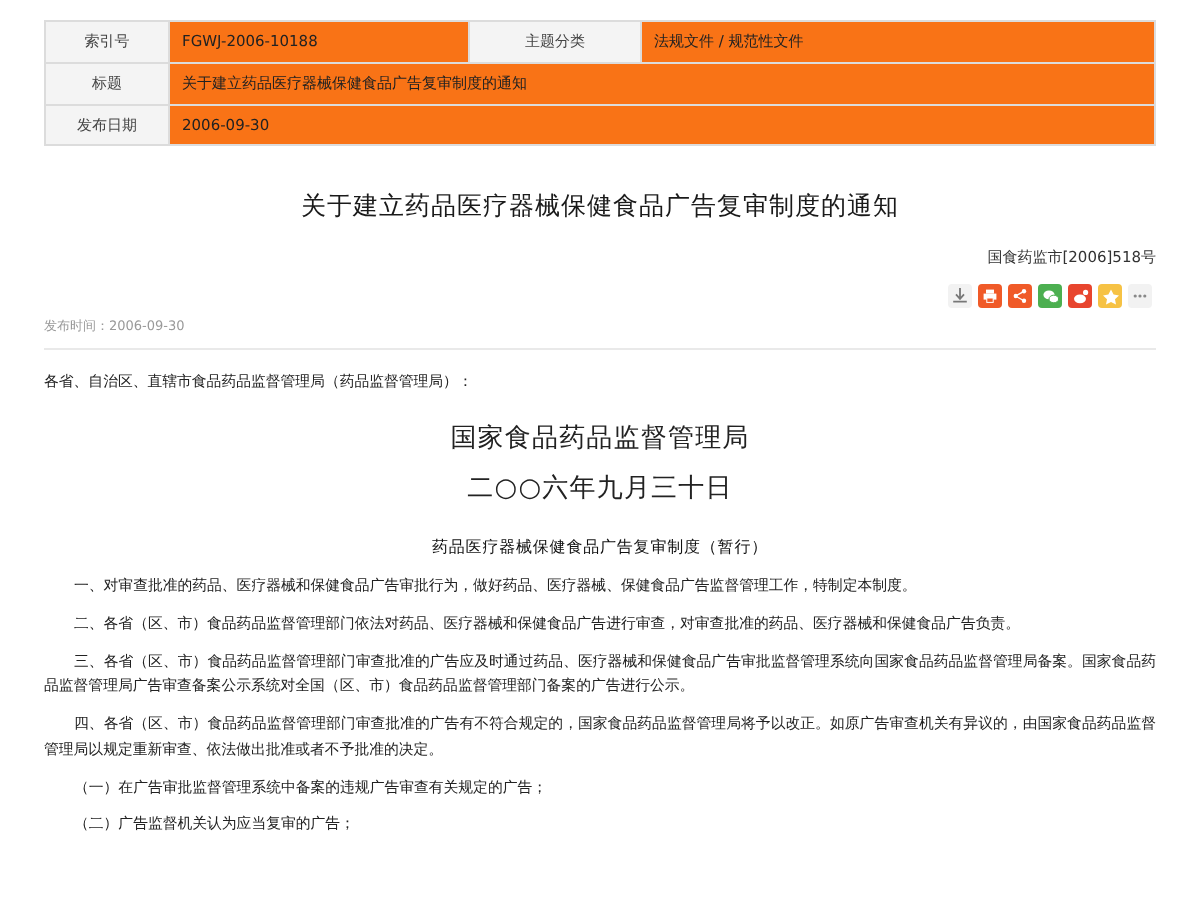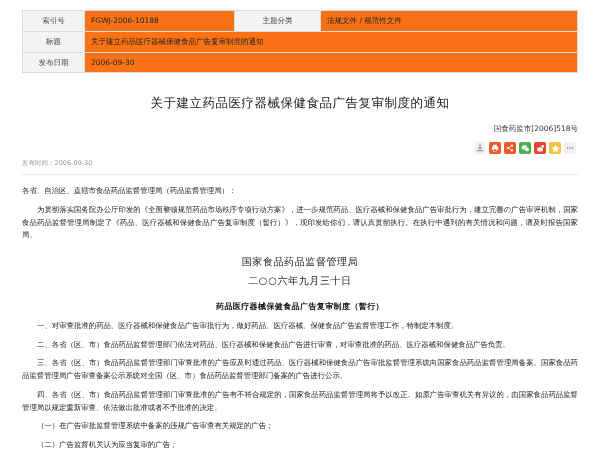--- a/index.html
+++ b/index.html
@@ -105,32 +105,31 @@
     font-size: 7.4px;
     line-height: 1.72;
     color: #222;
     text-align: justify;
   }
   .body p { margin: 0 0 6px 0; }
   .ind { text-indent: 15px; }
   .sig {
     text-align: center;
     margin: 10px 0 0 0;
-    font-size: 10px;
+    font-size: 13px;
     line-height: 1.9;
     color: #222;
   }
   .sig div { letter-spacing: .6px; }
   .subtitle {
     text-align: center;
     font-size: 8px;
     color: #111;
     margin: 10px 0 6px 0;
     letter-spacing: .4px;
-    font-weight: bold;
   }
 </style>
 </head>
 <body>
 
 <div id="page">
 
   <table class="meta">
     <tbody>
         <tr>
@@ -198,21 +197,20 @@
           <circle cx="6.4" cy="4" r="0.8" fill="#888"></circle>
         </svg>
     </span>
   </div>
 
   <div class="publine">发布时间：2006-09-30</div>
   <div class="hr"></div>
 
   <div class="body">
     <p>各省、自治区、直辖市食品药品监督管理局（药品监督管理局）：</p>
-    <p class="ind">为贯彻落实国务院办公厅印发的《全面整顿规范药品市场秩序专项行动方案》，进一步规范药品、医疗器械和保健食品广告审批行为，建立完善の广告审评机制，国家食品药品监督管理局制定了《药品、医疗器械和保健食品广告复审制度（暂行）》，现印发给你们，请认真贯彻执行。在执行中遇到的有关情况和问题，请及时报告国家局。</p>
 
     <div class="sig">
       <div>国家食品药品监督管理局</div>
       <div>二○○六年九月三十日</div>
     </div>
 
     <div class="subtitle">药品医疗器械保健食品广告复审制度（暂行）</div>
 
     <p class="ind">一、对审查批准的药品、医疗器械和保健食品广告审批行为，做好药品、医疗器械、保健食品广告监督管理工作，特制定本制度。</p>
     <p class="ind">二、各省（区、市）食品药品监督管理部门依法对药品、医疗器械和保健食品广告进行审查，对审查批准的药品、医疗器械和保健食品广告负责。</p>

